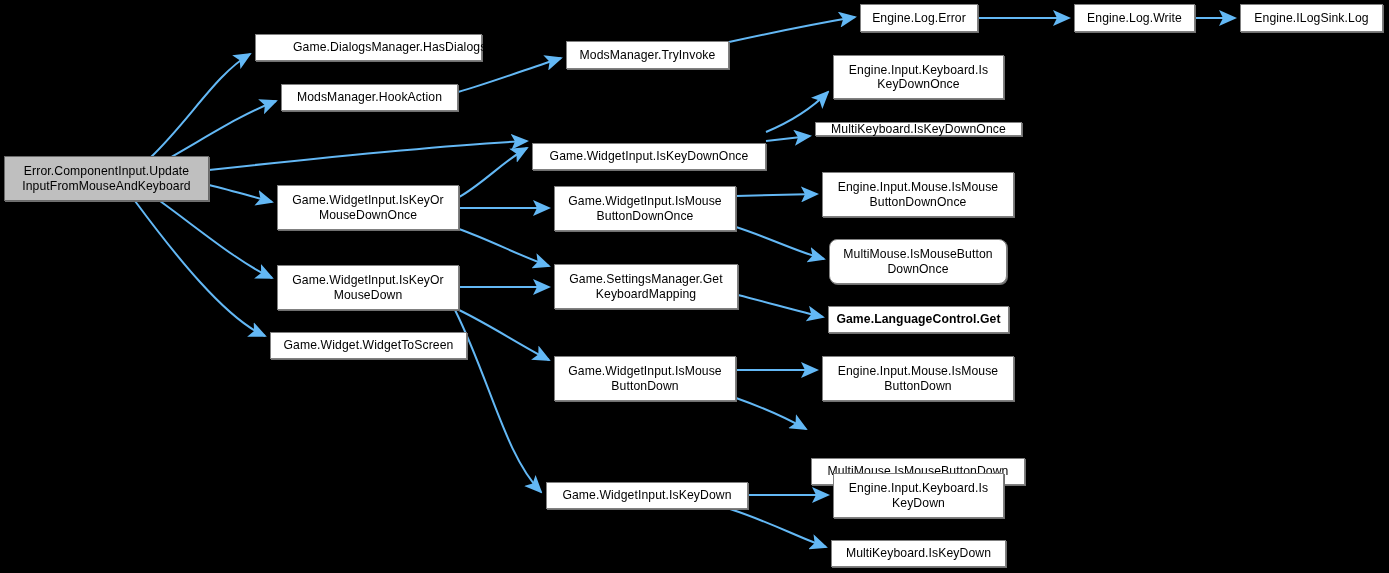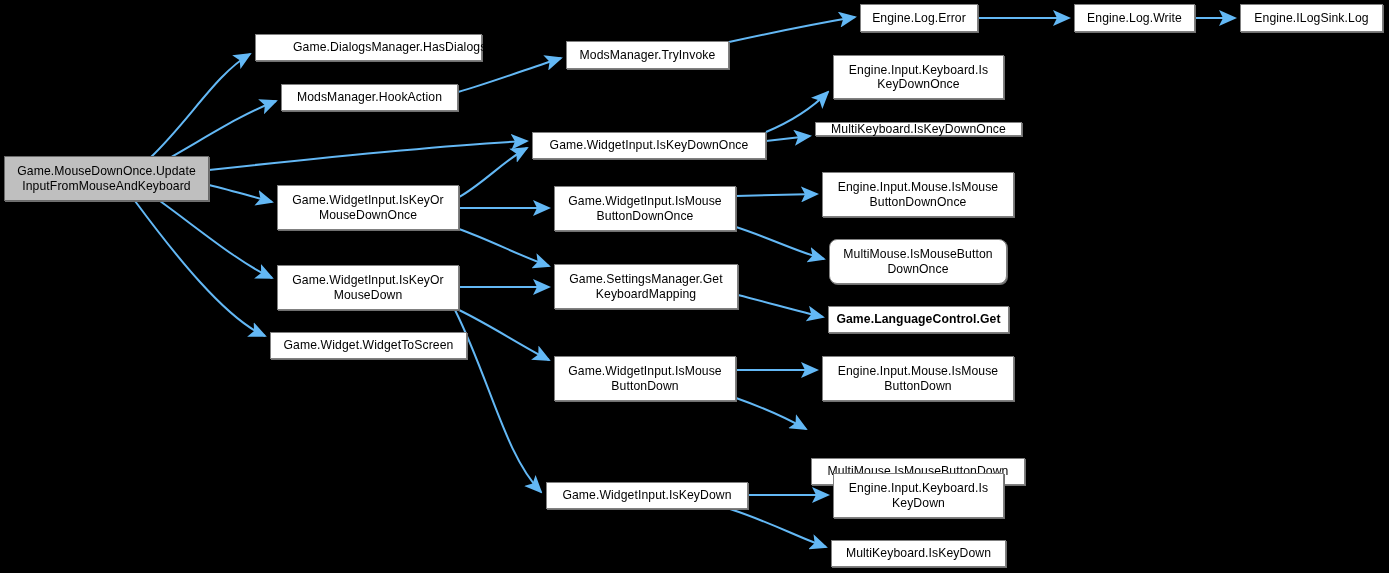--- a/index.html
+++ b/index.html
@@ -82,21 +82,21 @@
         <path d="M 455 310 C 490 380, 505 455, 541 492" fill="none" stroke="#63b8f5" stroke-width="2" marker-end="url(#arrowhead)"></path>
         <path d="M 738 295 C 770 303, 800 312, 823 317" fill="none" stroke="#63b8f5" stroke-width="2" marker-end="url(#arrowhead)"></path>
         <path d="M 736 370 L 817 370" fill="none" stroke="#63b8f5" stroke-width="2" marker-end="url(#arrowhead)"></path>
         <path d="M 736 398 C 770 410, 790 420, 806 429" fill="none" stroke="#63b8f5" stroke-width="2" marker-end="url(#arrowhead)"></path>
         <path d="M 748 495 L 828 495" fill="none" stroke="#63b8f5" stroke-width="2" marker-end="url(#arrowhead)"></path>
         <path d="M 730 509 C 770 522, 800 538, 826 547" fill="none" stroke="#63b8f5" stroke-width="2" marker-end="url(#arrowhead)"></path>
       </g>
   </svg>
   <div id="nodes-group">
       <div class="node root" style="left: 4px; top: 156px; width: 205px; height: 45px;">
-        <span class="label">Game.MouseDownOnce.Update
+        <span class="label">Error.ComponentInput.Update
 InputFromMouseAndKeyboard</span>
       </div>
       <div class="node" style="left: 255px; top: 34px; width: 227px; height: 27px; padding-left: 37px;">
         <span class="label">Game.DialogsManager.HasDialogs</span>
       </div>
       <div class="node" style="left: 281px; top: 84px; width: 177px; height: 27px;">
         <span class="label">ModsManager.HookAction</span>
       </div>
       <div class="node" style="left: 566px; top: 41px; width: 163px; height: 28px;">
         <span class="label">ModsManager.TryInvoke</span>
@@ -110,21 +110,21 @@
       <div class="node" style="left: 1240px; top: 4px; width: 143px; height: 28px;">
         <span class="label">Engine.ILogSink.Log</span>
       </div>
       <div class="node" style="left: 833px; top: 55px; width: 171px; height: 44px;">
         <span class="label">Engine.Input.Keyboard.Is
 KeyDownOnce</span>
       </div>
       <div class="node" style="left: 815px; top: 122px; width: 207px; height: 14px;">
         <span class="label">MultiKeyboard.IsKeyDownOnce</span>
       </div>
-      <div class="node" style="left: 532px; top: 132px; width: 234px; height: 27px;">
+      <div class="node" style="left: 532px; top: 143px; width: 234px; height: 27px;">
         <span class="label">Game.WidgetInput.IsKeyDownOnce</span>
       </div>
       <div class="node" style="left: 277px; top: 185px; width: 182px; height: 45px;">
         <span class="label">Game.WidgetInput.IsKeyOr
 MouseDownOnce</span>
       </div>
       <div class="node" style="left: 554px; top: 186px; width: 182px; height: 45px;">
         <span class="label">Game.WidgetInput.IsMouse
 ButtonDownOnce</span>
       </div>

